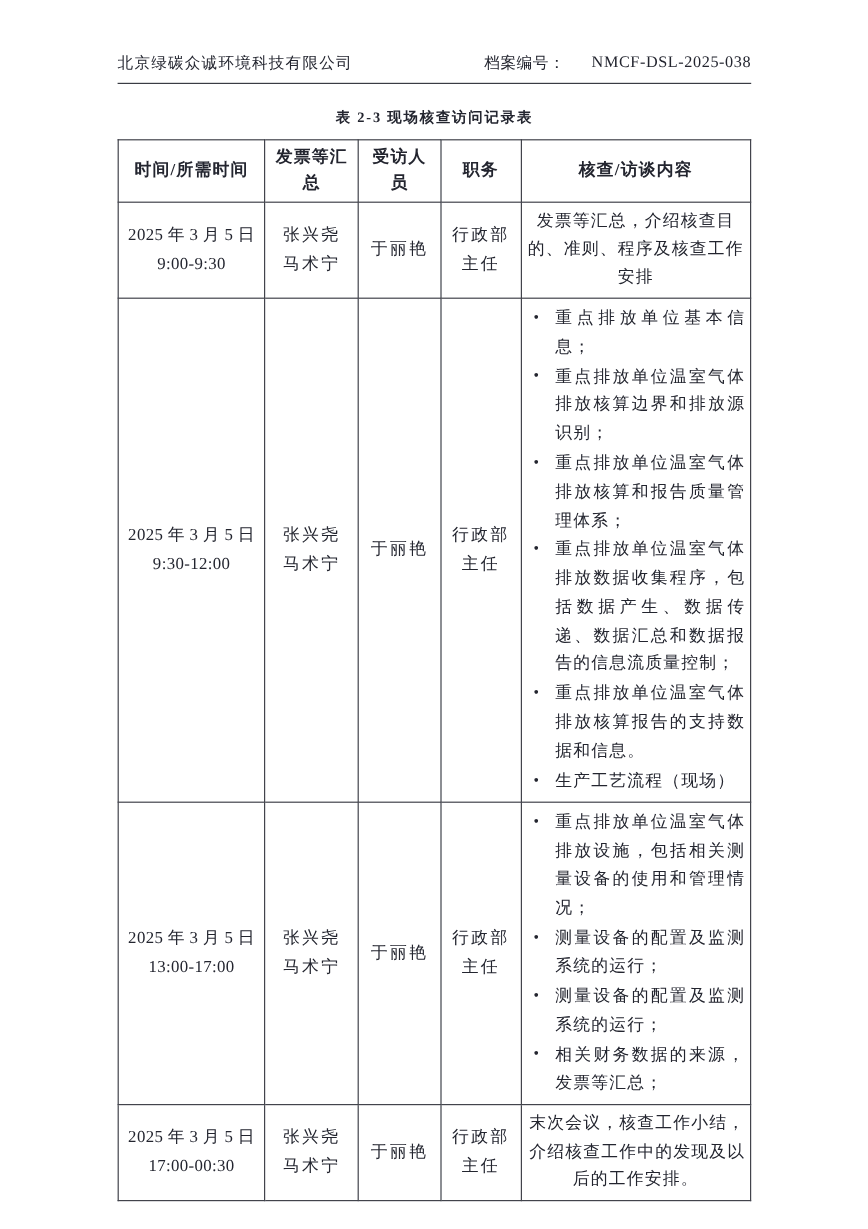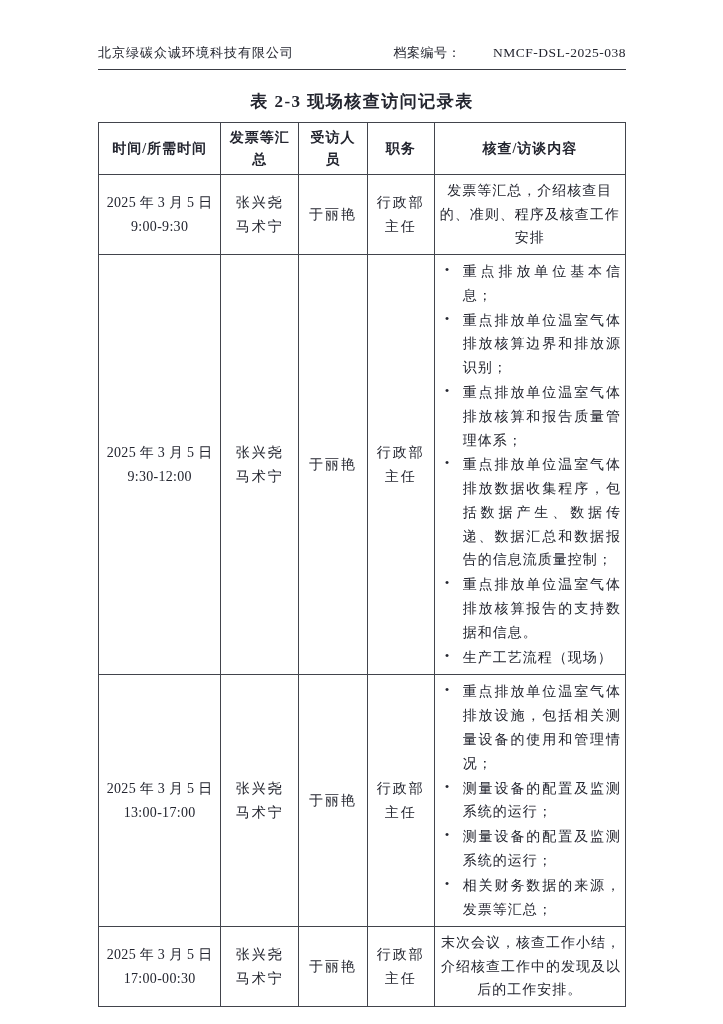--- a/index.html
+++ b/index.html
@@ -12,26 +12,26 @@
   }
   .page { padding: 44px 97px 0 98px; }
 
   
   .doc-header {
     display: flex; justify-content: space-between; align-items: flex-end;
     font-size: 13px; letter-spacing: 1px;
     border-bottom: 1.5px solid #3a3c44;
     padding-bottom: 7px;
   }
-  .archive { display: flex; align-items: center; letter-spacing: 0.5px; gap: 10px; }
+  .archive { display: flex; align-items: flex-start; letter-spacing: 0.5px; }
   .archive .num { margin-left: 22px; letter-spacing: 0.5px; font-size: 13.5px; }
 
   
   .doc-title {
-    text-align: center; font-weight: bold; font-size: 17px;
+    text-align: center; font-weight: bold; font-size: 12px;
     letter-spacing: 1.5px;
     margin: 20px 0 9px 0;
   }
 
   
   table.records {
     width: 100%; border-collapse: collapse; table-layout: fixed;
   }
   .records th, .records td {
     border: 1px solid #42444c;

